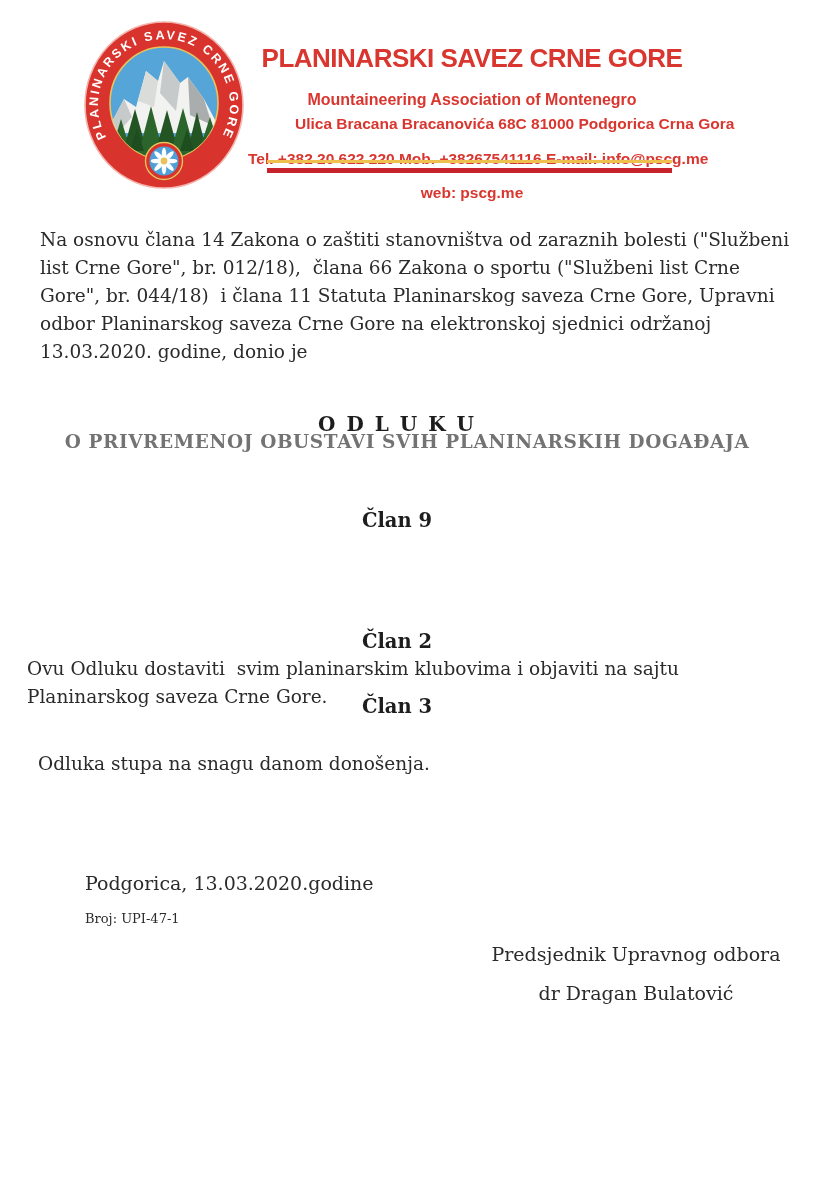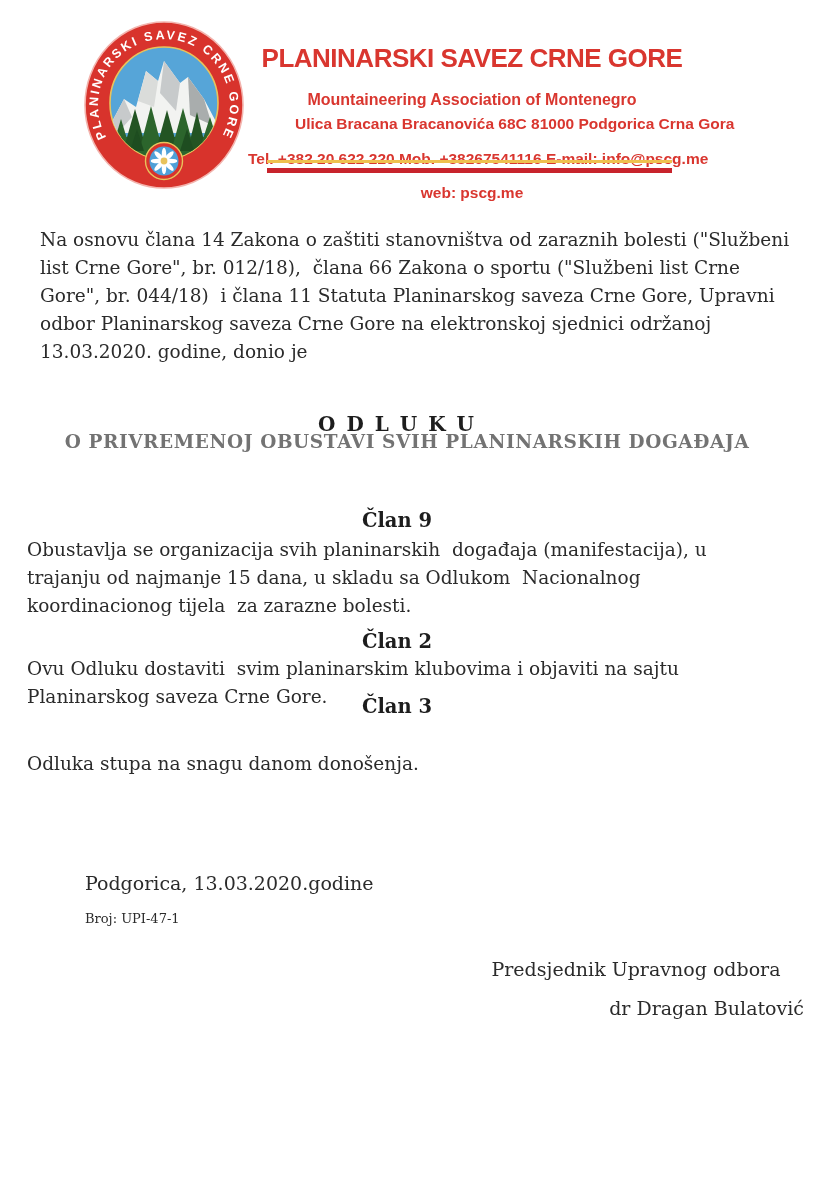--- a/index.html
+++ b/index.html
@@ -38,26 +38,26 @@
     left:2px;top:431px;width:810px;text-align:center;
     font-weight:bold;font-size:18.5px;letter-spacing:0.6px;color:#737373;
   }
   .art-title{
     left:2px;width:790px;text-align:center;
     font-weight:bold;font-size:19.5px;color:#1d1d1d;
   }
   .art-text{left:27px;width:772px;font-size:18.5px;line-height:28px;}
   .t1{top:509px;} .x1{top:536px;}
   .t2{top:630px;} .x2{top:655px;}
-  .t3{top:695px;text-align:center;} .x3{top:750px;}
+  .t3{top:695px;text-align:center;} .x3{top:750px;margin-left:11px;}
   
   .place-date{left:85px;top:872px;font-size:19px;}
   .broj{left:85px;top:911px;font-size:13px;}
-  .signature{left:468px;top:943px;width:336px;text-align:center;font-size:19px;margin-top:15px;}
-  .signature .sig-name{margin-top:17px;text-align:right;}
+  .signature{left:468px;top:943px;width:336px;text-align:center;font-size:19px;}
+  .signature .sig-name{margin-top:17px;}
 </style>
 </head>
 <body>
 
 <div class="page">
 
   <div class="logo-wrap">
     <svg width="160" height="168" viewBox="0 0 160 168">
       <defs>
         <clipPath id="innerClip">
@@ -127,25 +127,20 @@
     <div class="line">list Crne Gore", br. 012/18),  člana 66 Zakona o sportu ("Službeni list Crne</div>
     <div class="line">Gore", br. 044/18)  i člana 11 Statuta Planinarskog saveza Crne Gore, Upravni</div>
     <div class="line">odbor Planinarskog saveza Crne Gore na elektronskoj sjednici održanoj</div>
     <div class="line">13.03.2020. godine, donio je</div>
   </div>
 
   <div class="block h-odluku">O D L U K U</div>
   <div class="block h-sub">O PRIVREMENOJ OBUSTAVI SVIH PLANINARSKIH DOGAĐAJA</div>
 
   <div class="block art-title t1">Član 9</div>
-  <div class="block art-text x1">
-    <div class="line">Obustavlja se organizacija svih planinarskih  događaja (manifestacija), u</div>
-    <div class="line">trajanju od najmanje 15 dana, u skladu sa Odlukom  Nacionalnog</div>
-    <div class="line">koordinacionog tijela  za zarazne bolesti.</div>
-  </div>
 
   <div class="block art-title t2">Član 2</div>
   <div class="block art-text x2">
     <div class="line">Ovu Odluku dostaviti  svim planinarskim klubovima i objaviti na sajtu</div>
     <div class="line">Planinarskog saveza Crne Gore.</div>
   </div>
 
   <div class="block art-title t3">Član 3</div>
   <div class="block art-text x3">
     <div class="line">Odluka stupa na snagu danom donošenja.</div>

